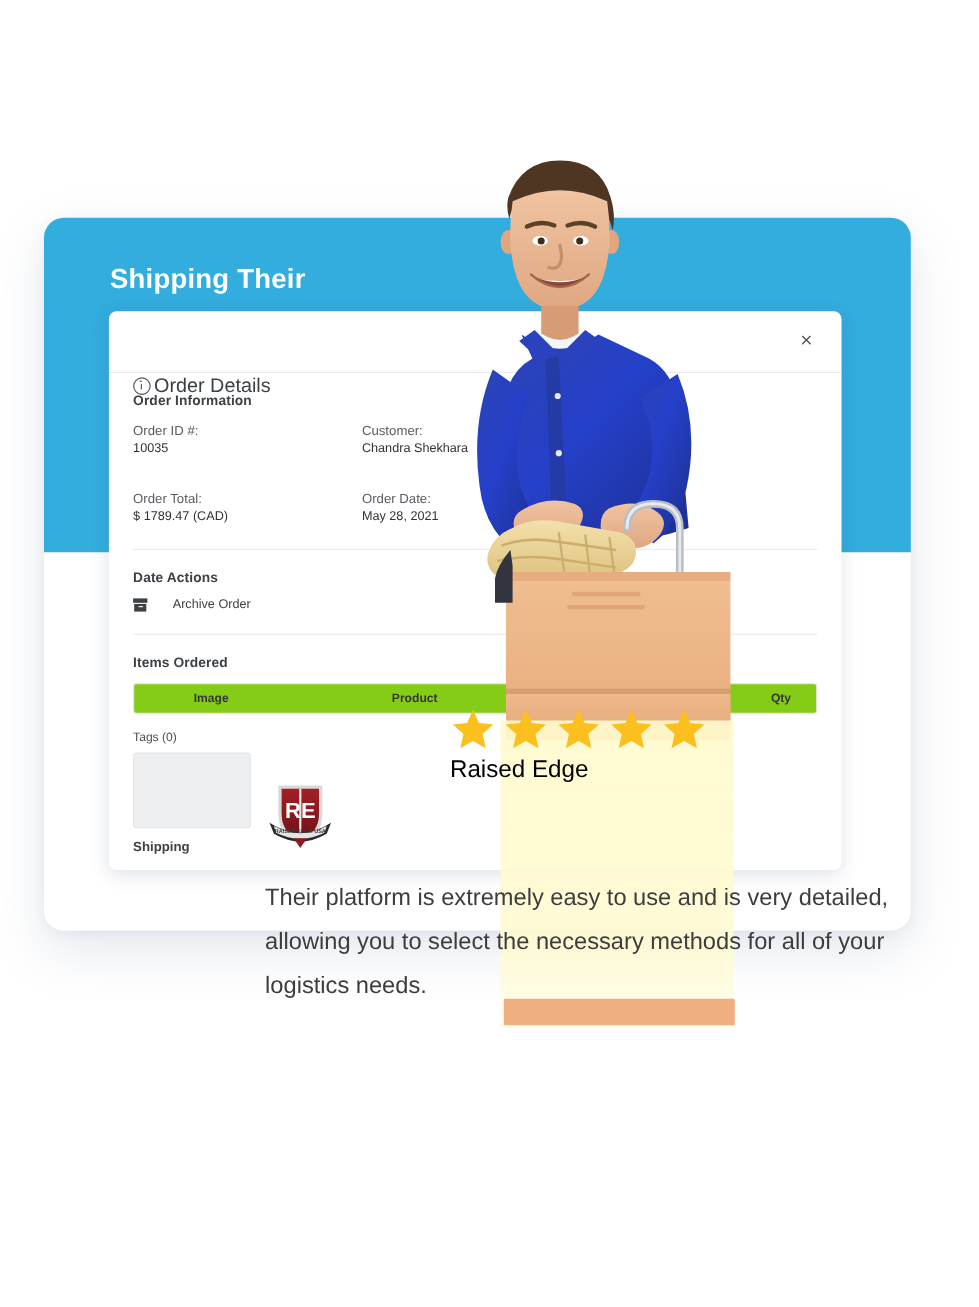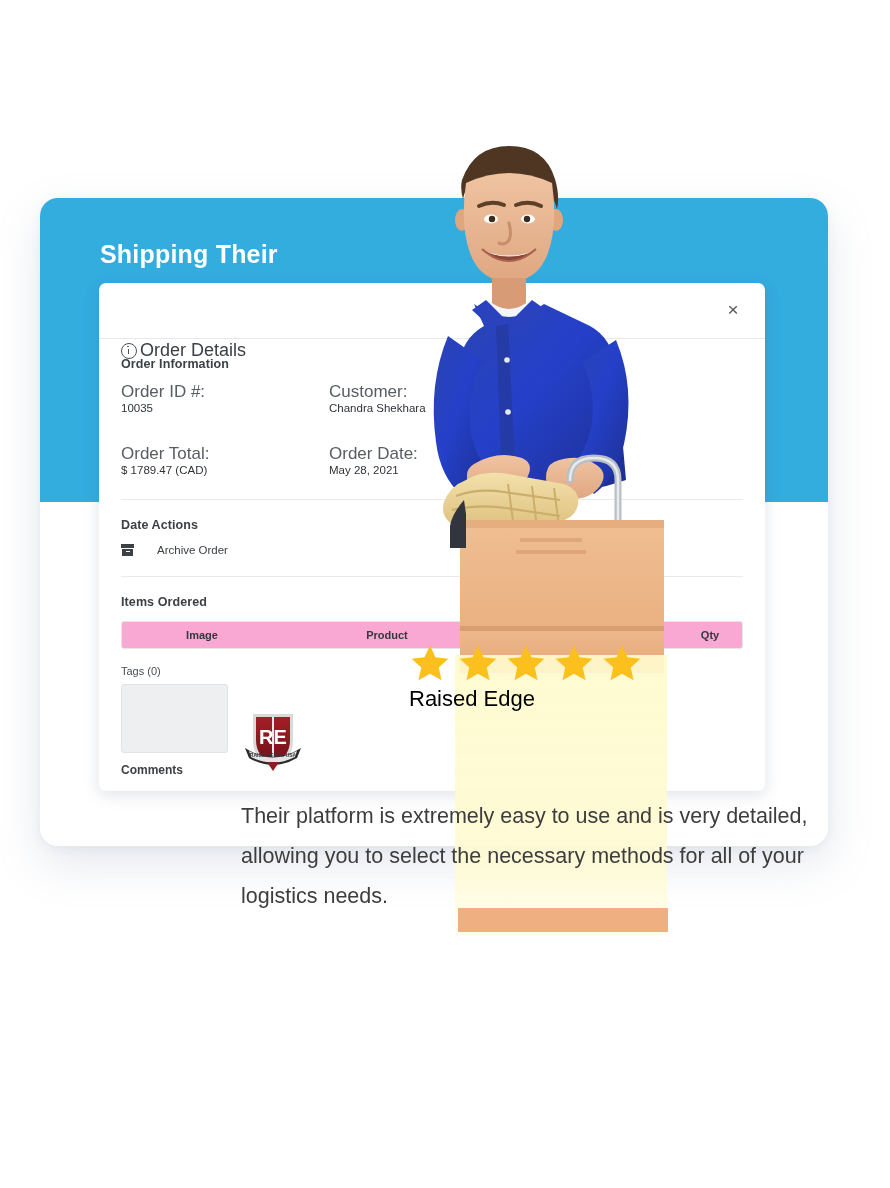--- a/index.html
+++ b/index.html
@@ -63,21 +63,21 @@
 
   .modal-body{position:relative;}
   .sect-title{
     font-size:12.5px;font-weight:bold;color:#3c4146;
     padding:18px 0 0 22px;letter-spacing:.1px;
   }
   .info-grid{
     display:grid;grid-template-columns:208px 1fr;padding:12px 0 0 22px;
     row-gap:28px;
   }
-  .fld-label{font-size:17px;color:#585d63;line-height:17px;}
+  .fld-label{font-size:12px;color:#585d63;line-height:17px;}
   .fld-value{font-size:11.5px;color:#2f3338;line-height:17px;}
 
   .divider{height:1px;background:#e8eaec;margin:20px 22px 0 22px;}
 
   .action-row{
     display:flex;align-items:center;gap:23px;padding:12px 0 0 22px;
     font-size:11.5px;color:#3c4146;cursor:pointer;
   }
   .archive-icon{
     width:13px;height:12px;flex:none;position:relative;
@@ -89,21 +89,21 @@
     content:"";position:absolute;left:1px;top:5px;width:11px;height:7px;
     background:#3c4146;
   }
   .archive-icon i{
     position:absolute;left:4.5px;top:7px;width:4px;height:1.4px;background:#ffffff;z-index:2;
   }
 
   
   .items-table{
     margin:12px 22px 0 22px;border:1px solid #e4e6e8;border-radius:3px;
-    display:flex;height:26px;align-items:center;background:#f9a8d4;padding-left:10px;
+    display:flex;height:26px;align-items:center;background:#84cc16;
   }
   .th{font-size:11px;font-weight:bold;color:#33383d;text-align:center;}
   .th-image{width:140px;}
   .th-product{width:230px;}
   .th-spacer{flex:1;}
   .th-qty{width:64px;}
 
   .tags-label{font-size:11px;color:#4a4f55;padding:16px 0 0 22px;}
   .tags-box{
     margin:7px 0 0 22px;width:105px;height:67px;
@@ -204,21 +204,21 @@
       <div class="items-table">
         <div class="th th-image">Image</div>
         <div class="th th-product">Product</div>
         <div class="th-spacer"></div>
         <div class="th th-qty">Qty</div>
       </div>
 
       <div class="tags-label">Tags (0)</div>
       <div class="tags-box"></div>
 
-      <div class="comments-label">Comments</div>
+      <div class="comments-label">Shipping</div>
     </div>
   </div>
 
   <div class="photo">
     <svg width="290" height="545" viewBox="0 0 290 545" xmlns="http://www.w3.org/2000/svg">
       <defs>
         <linearGradient id="shirt" x1="0" y1="0" x2="1" y2="1">
           <stop offset="0%" stop-color="#2B44B4"></stop>
           <stop offset="45%" stop-color="#2540C9"></stop>
           <stop offset="100%" stop-color="#1C2E8F"></stop>

